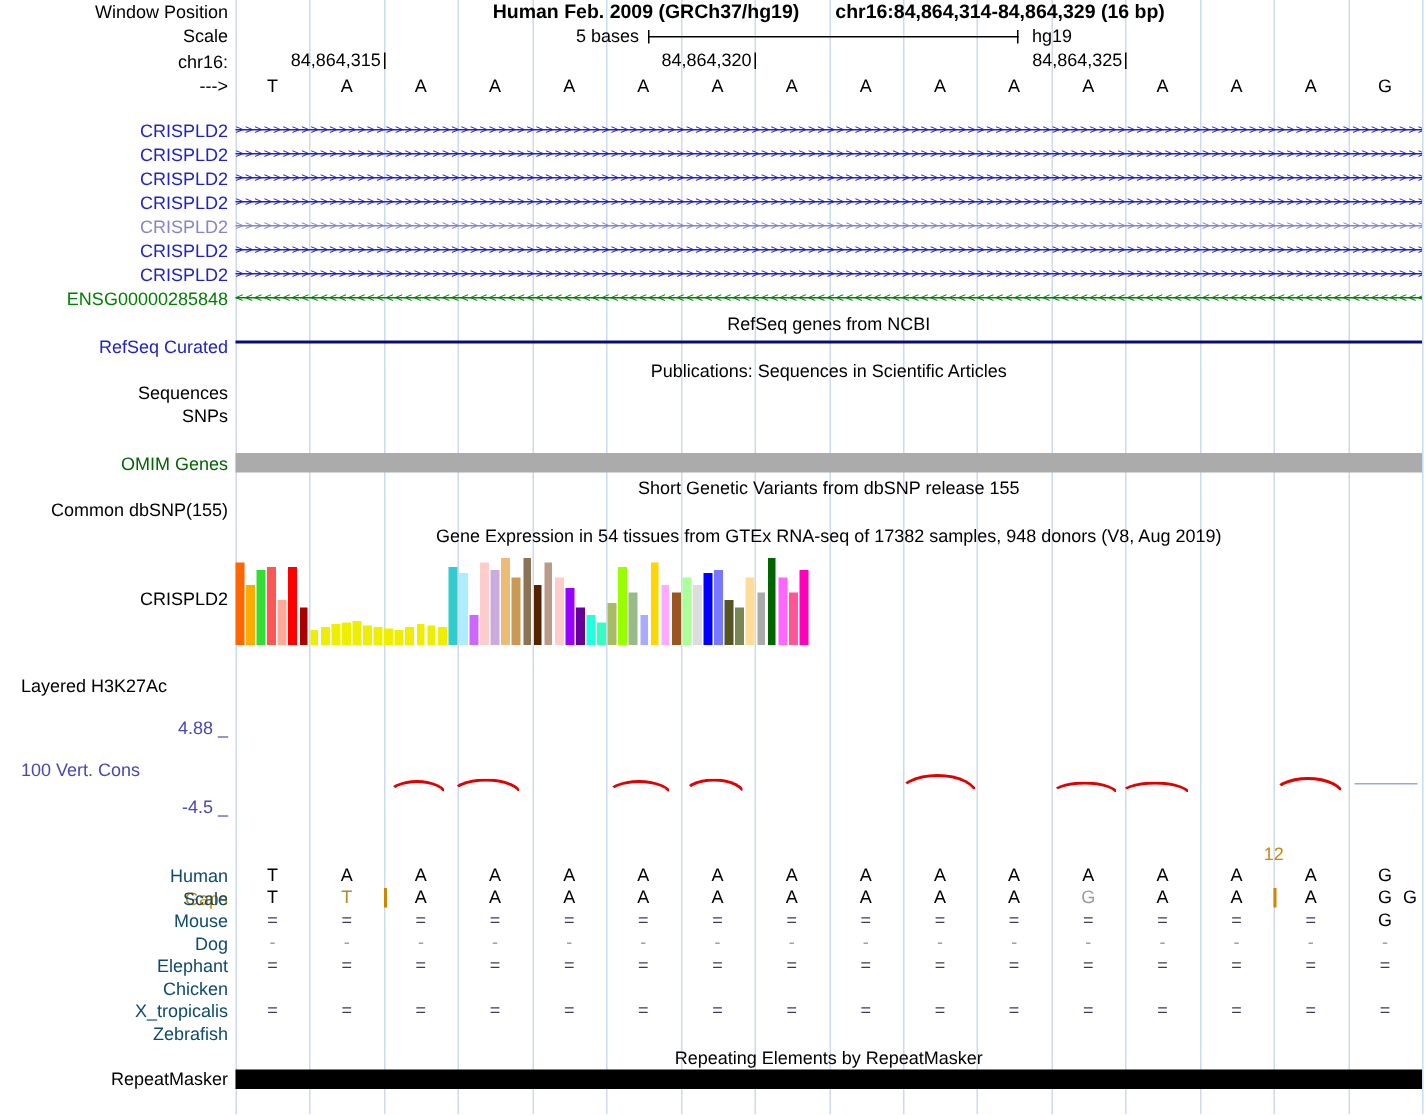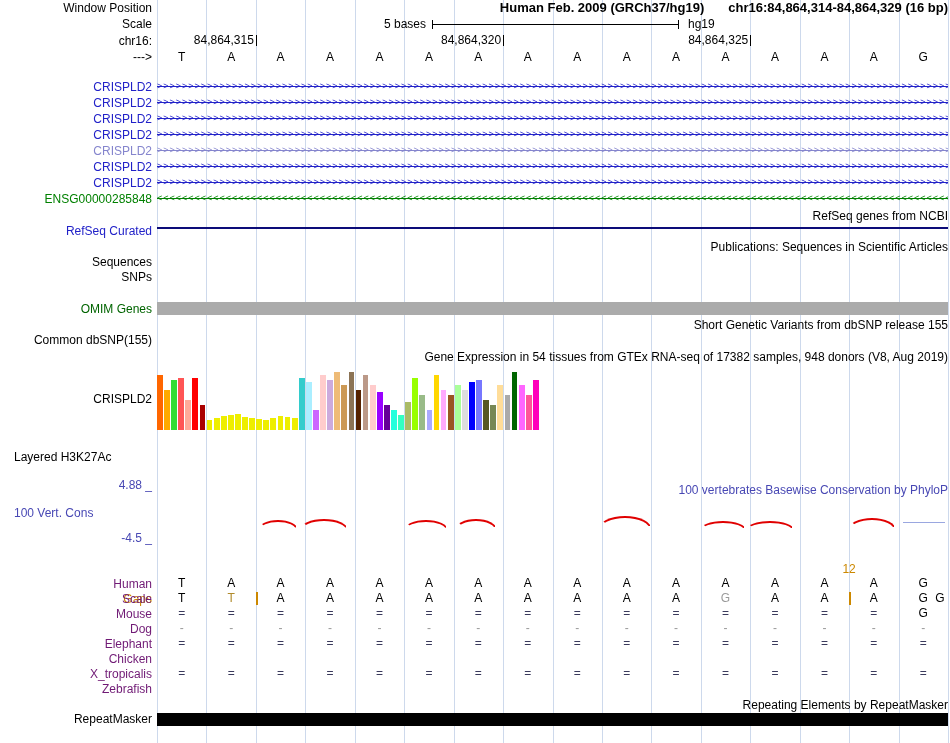--- a/index.html
+++ b/index.html
@@ -1,27 +1,27 @@
 <!DOCTYPE html>
 <html><head>
 <meta charset="utf-8">
 <style>
   html,body{margin:0;padding:0;background:#fff}
   #page{position:relative;width:950px;height:743px;background:#fff;overflow:hidden;
         font-family:"Liberation Sans",sans-serif;font-size:12px;color:#000}
   .gridline{position:absolute;top:0;height:743px;width:1px;background:#cdd9ec}
   .lab{position:absolute;right:798px;white-space:nowrap;height:16px;line-height:16px}
   .lab.left{right:auto;left:14px}
-  .hdr{position:absolute;left:157px;width:791px;text-align:right;height:16px;line-height:16px;white-space:nowrap}
+  .hdr{position:absolute;left:157px;width:791px;text-align:center;height:16px;line-height:16px;white-space:nowrap}
   .title{font-weight:bold;font-size:13px}
   .c-blue{color:#2121c8}
   .c-dgreen{color:#006400}
   .c-slate{color:#4848b4}
   .c-orange{color:#cc8800}
-  .c-navy{color:#701a75}
+  .c-navy{color:#0c4a6e}
   .ruler-num{position:absolute;top:33px;height:15px;line-height:15px;white-space:nowrap}
   .ruler-tick{position:absolute;top:35px;width:1px;height:11px;background:#000}
   .seqbase{position:absolute;top:50px;height:15px;line-height:15px;text-align:center}
   .generow{position:absolute;left:157px;width:791px;height:13px;line-height:13px;font-size:9px;
            letter-spacing:1px;overflow:hidden;white-space:nowrap;
            background-image:linear-gradient(currentColor,currentColor);
            background-size:100% 1px;background-position:0 6px;background-repeat:no-repeat}
   .hline{position:absolute;left:157px;width:791px}
   .scale-line{position:absolute;left:432px;top:24px;width:247px;height:1px;background:#000}
   .scale-tick{position:absolute;top:20px;width:1px;height:9px;background:#000}
@@ -188,21 +188,20 @@
       <div class="bar" style="left: 511.63px; width: 5.79259px; top: 372px; height: 58px; background: rgb(0, 102, 0);"></div>
       <div class="bar" style="left: 518.722px; width: 5.79259px; top: 385px; height: 45px; background: rgb(255, 102, 255);"></div>
       <div class="bar" style="left: 525.815px; width: 5.79259px; top: 395px; height: 35px; background: rgb(255, 85, 153);"></div>
       <div class="bar" style="left: 532.907px; width: 5.79259px; top: 380px; height: 50px; background: rgb(255, 0, 187);"></div>
     </div>
   <div class="lab" style="top:391px">CRISPLD2</div>
 
   <div class="lab left" style="top:449px">Layered H3K27Ac</div>
 
   <div class="lab c-slate" style="top:477px">4.88 _</div>
-  <div class="hdr c-slate" style="top:482px">100 vertebrates Basewise Conservation by PhyloP</div>
   <div class="lab left c-slate" style="top:505px">100 Vert. Cons</div>
   <div class="lab c-slate" style="top:530px">-4.5 _</div>
   <div id="phylop-track" class="layer">
       <div class="peak" style="left: 258px; width: 36px; height: 6px; top: 520px;"></div>
       <div class="peak" style="left: 300px; width: 44px; height: 7px; top: 519px;"></div>
       <div class="peak" style="left: 404px; width: 40px; height: 6px; top: 520px;"></div>
       <div class="peak" style="left: 455px; width: 38px; height: 7px; top: 519px;"></div>
       <div class="peak" style="left: 598px; width: 50px; height: 10px; top: 516px;"></div>
       <div class="peak" style="left: 700px; width: 42px; height: 5px; top: 521px;"></div>
       <div class="peak" style="left: 746px; width: 44px; height: 5px; top: 521px;"></div>

